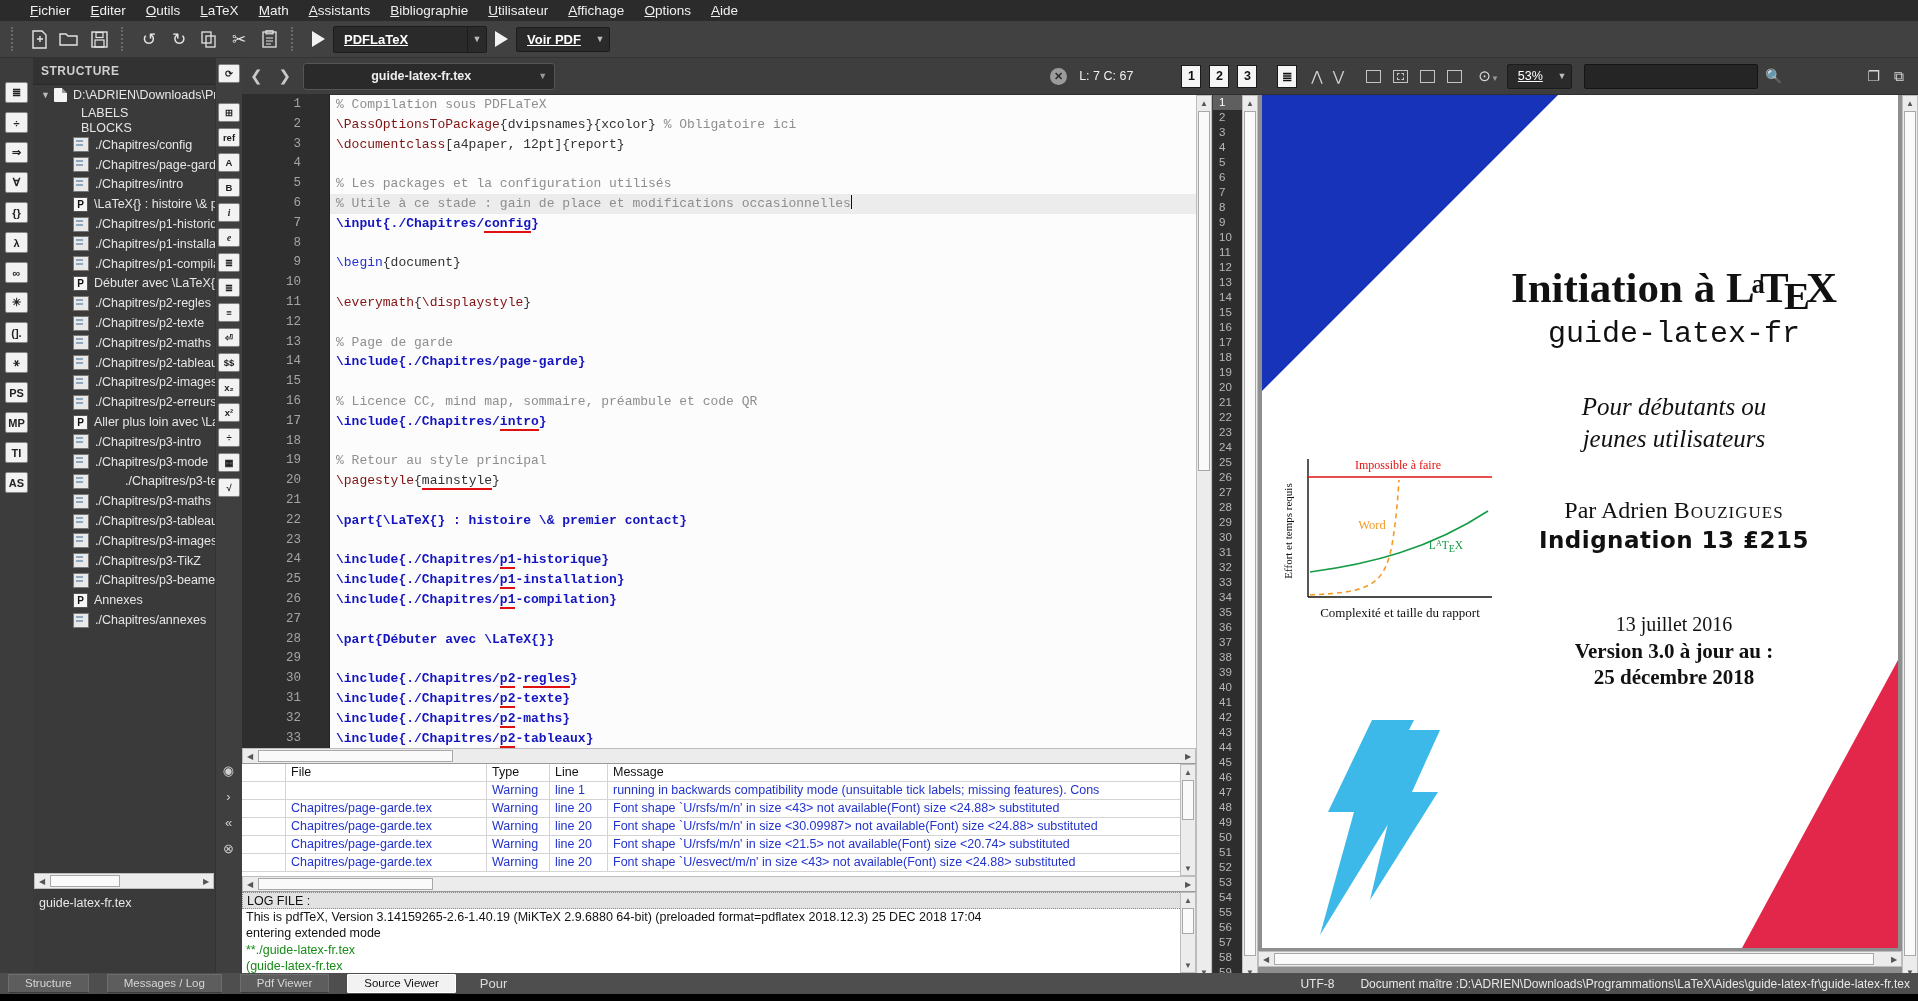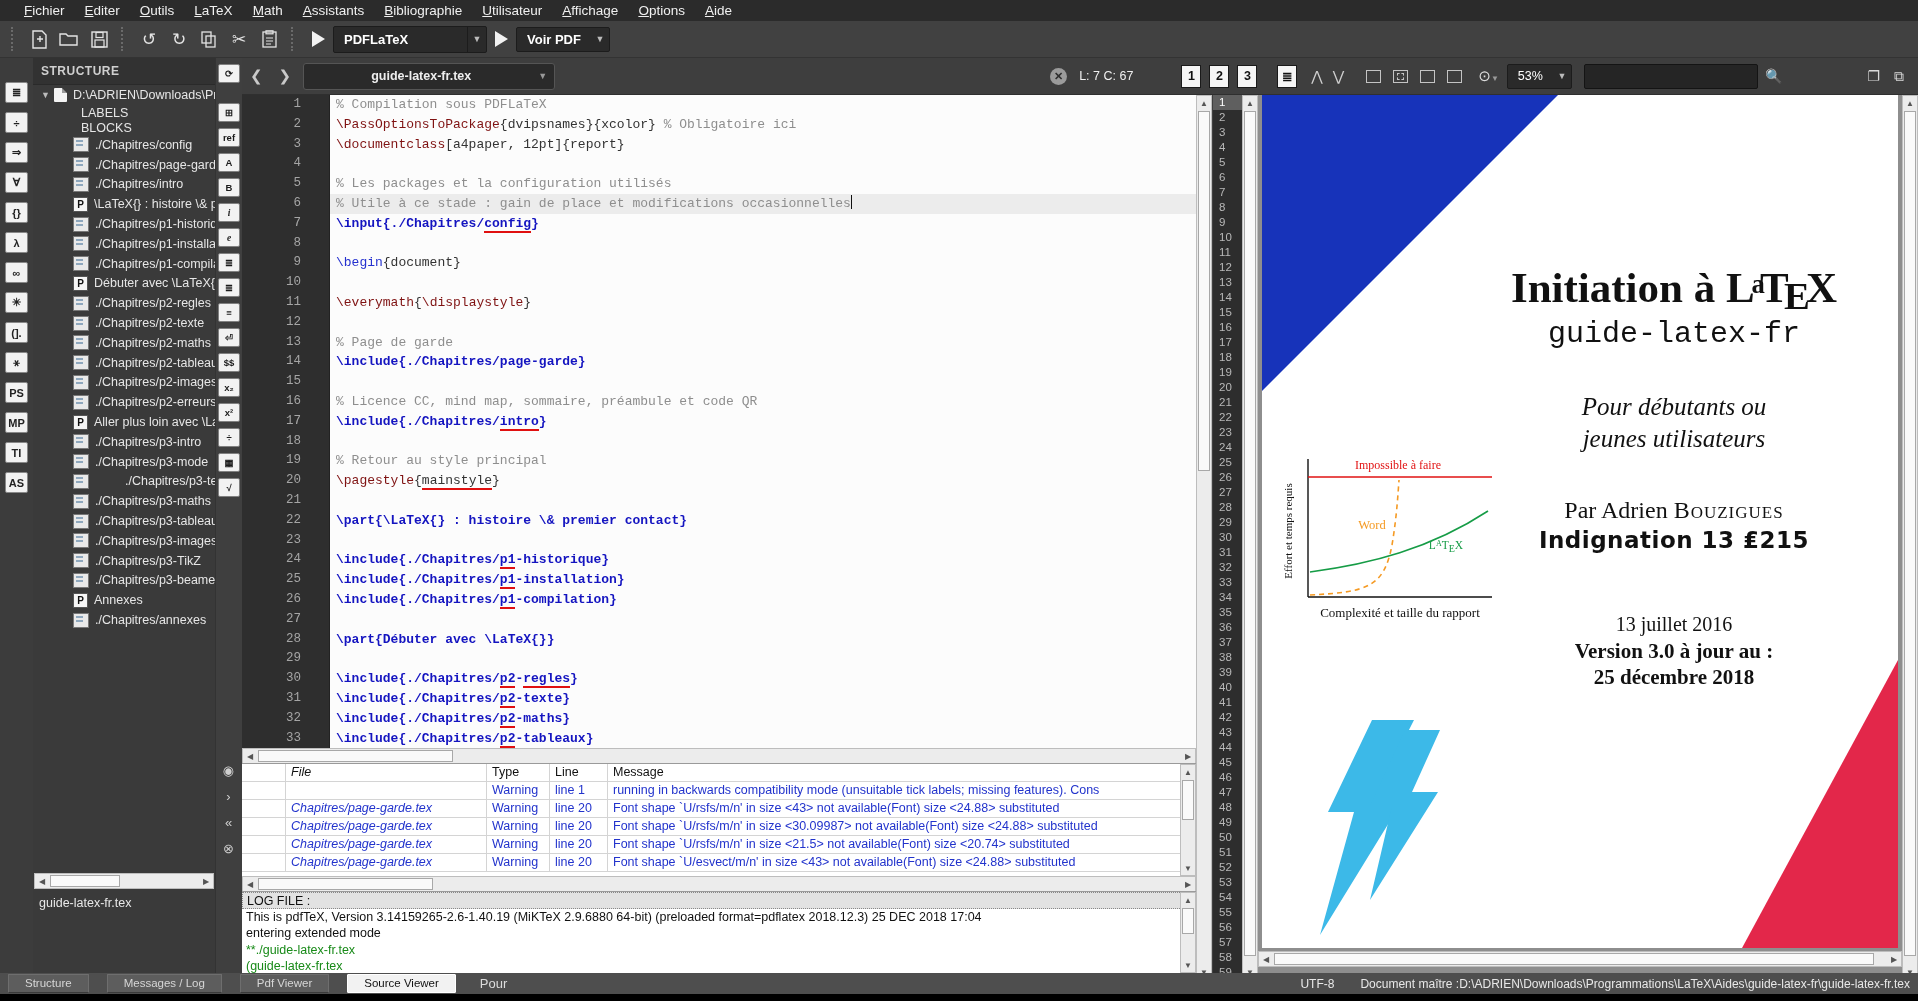--- a/index.html
+++ b/index.html
@@ -1,33 +1,33 @@
 <!DOCTYPE html>
 <html><head>
 <meta charset="utf-8">
 <style>
   html,body{margin:0;padding:0;background:#222;}
   #app{position:relative;width:1918px;height:1001px;background:#3f3f3f;overflow:hidden;
        font-family:"Liberation Sans",sans-serif;-webkit-font-smoothing:antialiased;}
   
   .menubar{position:absolute;left:0;top:0;width:1918px;height:21px;background:#2b2b2b;
-           display:flex;align-items:center;padding-left:14px;box-sizing:border-box;}
+           display:flex;align-items:center;padding-left:20px;box-sizing:border-box;}
   .menu-item{color:#f0f0f0;font-size:13.5px;padding:0 10px;height:21px;line-height:21px;cursor:default;}
   .menu-item u{text-decoration:underline;}
   
   .toolbar{position:absolute;left:0;top:21px;width:1918px;height:37px;background:#414141;
            border-bottom:1px solid #333;display:flex;align-items:center;box-sizing:border-box;padding-left:4px;}
   .tb-handle{width:4px;height:24px;border-left:2px dotted #6a6a6a;margin:0 7px;}
   .tb-btn{width:28px;height:26px;display:flex;align-items:center;justify-content:center;color:#e4e4e4;
           font-size:17px;margin:0 1px;border-radius:2px;}
   .tb-btn svg{display:block;}
   .play{width:0;height:0;border-left:13px solid #f2f2f2;border-top:8px solid transparent;border-bottom:8px solid transparent;margin:0 8px;}
   .combo{height:25px;background:#2a2a2a;border:1px solid #1c1c1c;color:#fff;font-weight:bold;font-size:13px;
          display:flex;align-items:center;border-radius:2px;}
-  .combo .lbl{padding:0 10px;white-space:nowrap;}
+  .combo .lbl{padding:0 10px;white-space:nowrap;text-decoration:underline;}
   .combo .arrow{width:18px;height:100%;display:flex;align-items:center;justify-content:center;
                 border-left:1px solid #1c1c1c;color:#bbb;font-size:9px;}
   
   .symtabs{position:absolute;left:0;top:58px;width:33px;height:915px;background:#3c3c3c;
            display:flex;flex-direction:column;align-items:center;padding-top:24px;box-sizing:border-box;}
   .symtab{width:21px;height:19px;background:#f2f2f2;border:1px solid #888;border-radius:2px;margin-bottom:9px;
           display:flex;align-items:center;justify-content:center;font-size:11px;font-weight:bold;color:#222;}
   
   .structure{position:absolute;left:33px;top:58px;width:182px;height:915px;background:#3a3a3a;overflow:hidden;}
   .structure-header{height:26px;background:#323232;color:#cfcfcf;font-size:12px;font-weight:bold;
@@ -93,21 +93,21 @@
   .sb-thumb{position:absolute;background:#fafafa;border:1px solid #a8a8a8;box-sizing:border-box;}
   
   .numstrip{position:absolute;left:1213px;top:95px;width:29px;height:885px;background:#2d2d2d;overflow:hidden;}
   .nrow{height:15px;line-height:15px;color:#b8b8b8;font-size:11.5px;padding-left:6px;font-family:"Liberation Sans",sans-serif;}
   .nrow.sel{background:#5f5f5f;color:#fff;}
   
   .messages{position:absolute;left:242px;top:763px;width:954px;height:113px;background:#fff;overflow:hidden;
             font-size:12.5px;border-top:1px solid #9a9a9a;box-sizing:border-box;}
   .mrow{display:flex;height:17px;line-height:17px;border-bottom:1px solid #d4d4d4;}
   .mrow div{border-right:1px solid #d4d4d4;overflow:hidden;white-space:nowrap;padding-left:5px;box-sizing:border-box;flex:0 0 auto;}
-  .mrow .c0{width:44px;} .mrow .c1{width:201px;font-style:italic;} .mrow .c2{width:63px;} .mrow .c3{width:58px;} .mrow .c4{flex:1 1 auto;border-right:none;}
+  .mrow .c0{width:44px;} .mrow .c1{width:201px;} .mrow .c2{width:63px;} .mrow .c3{width:58px;} .mrow .c4{flex:1 1 auto;border-right:none;}
   .mhead div{color:#111;} .mdata div{color:#2233cc;}
   
   .log{position:absolute;left:242px;top:891px;width:954px;height:82px;background:#fff;overflow:hidden;
        font-size:12.5px;color:#111;border-top:1px solid #9a9a9a;box-sizing:border-box;}
   .log .line{height:16.5px;line-height:16.5px;padding-left:4px;white-space:nowrap;}
   .log .sel{background:#e2e2e2;border:1px dotted #888;box-sizing:border-box;}
   .log .green{color:#188a18;}
   
   .pdfarea{position:absolute;left:1258px;top:95px;width:644px;height:885px;background:#8e8e8e;overflow:hidden;}
   .page{position:absolute;left:4px;top:0;width:636px;height:853px;background:#fff;overflow:hidden;}

